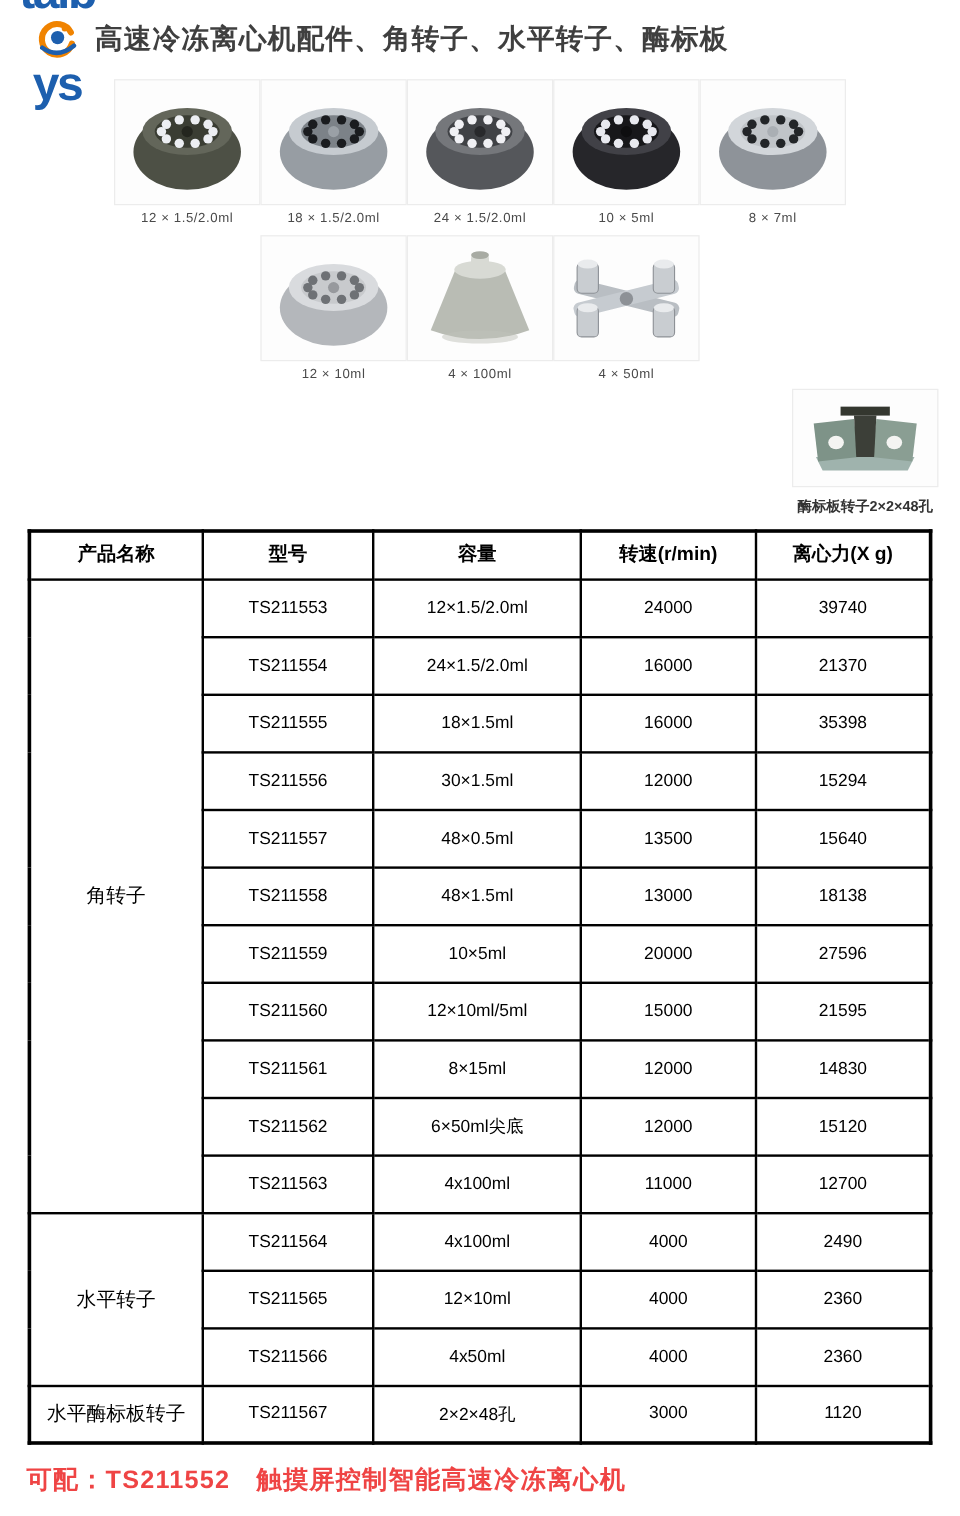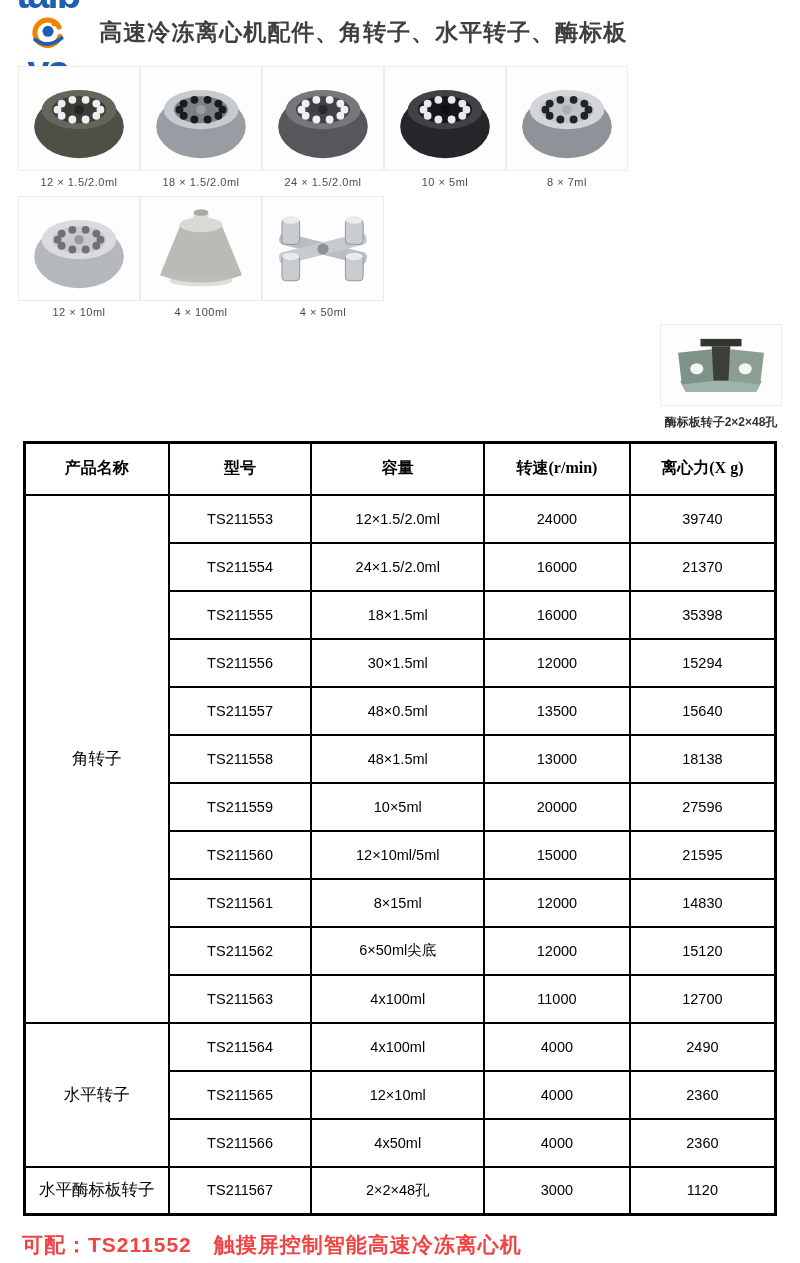--- a/index.html
+++ b/index.html
@@ -5,23 +5,23 @@
   * { margin:0; padding:0; box-sizing:border-box; }
   body {
     width:800px; height:1263px; margin:0 auto; background:#ffffff;
     font-family:"Liberation Sans", sans-serif; color:#000; overflow:hidden;
   }
   
   .header { display:flex; align-items:center; padding:10px 14px 4px 16px; height:58px; }
   .logo { display:flex; align-items:center;flex-direction:column; }
   .logo-text { font-size:40px; font-weight:bold; color:#1d5fae; letter-spacing:-2px; line-height:1; }
   .logo-o { width:34px; height:34px; margin:2px 1px 0 2px; }
-  .page-title { font-size:23px; font-weight:bold; color:#3f3f3f; margin-left:20px; letter-spacing:1px; }
-  
-  .gallery-row { display:flex; justify-content:flex-start; padding:0 18px; margin-top:8px; }
+  .page-title { font-size:23px; font-weight:bold; color:#3f3f3f; letter-spacing:1px; }
+  
+  .gallery-row { display:flex; justify-content:center; padding:0 18px; margin-top:8px; }
   .cell { width:122px; text-align:center; }
   .imgbox {
     width:122px; height:105px; border:1px solid #ececec; background:#fdfdfd;
     display:flex; align-items:center; justify-content:center;
   }
   .imgbox svg { width:112px; height:96px; }
   .cell figcaption { font-size:11px; color:#4a4a4a; margin-top:5px; letter-spacing:0.5px; }
   .plate-row { display:flex; justify-content:flex-end; padding:0 18px; margin-top:6px; }
   .plate-cell { width:122px; text-align:center; }
   .plate-cell .imgbox { height:82px; }
@@ -37,21 +37,21 @@
   .v-graycone { --body:#9b9ea2; --top:#b8bbbf; --inner:#8a8d91; --hole:#3a3d41; --hub:#7e8185; }
   .v-steelcone{ --body:#b9bcb4; --top:#d8dad4; --inner:#a8aba3; --hole:transparent; --hub:#c0c2ba; }
   
   .spec-table {
     border-collapse:collapse; width:754px; margin:10px auto 0 23px;
     border:3px solid #000; table-layout:fixed;
   }
   .spec-table th, .spec-table td {
     border:2px solid #000; text-align:center; vertical-align:middle;
   }
-  .spec-table th { height:52px; font-size:16px; font-weight:bold;font-family:Liberation Serif, serif; }
+  .spec-table th { height:40px; font-size:16px; font-weight:bold; }
   .spec-table td { height:48px; font-size:14.5px; }
   .spec-table td.group { font-size:16.5px; }
   
   .footer-note { margin:15px 0 0 22px; font-size:21px; font-weight:bold; color:#ef4444; letter-spacing:1px; }
   .hidden-defs { position:absolute; width:0; height:0; overflow:hidden; }
 </style>
 </head>
 <body>
 
 <svg class="hidden-defs" aria-hidden="true">

